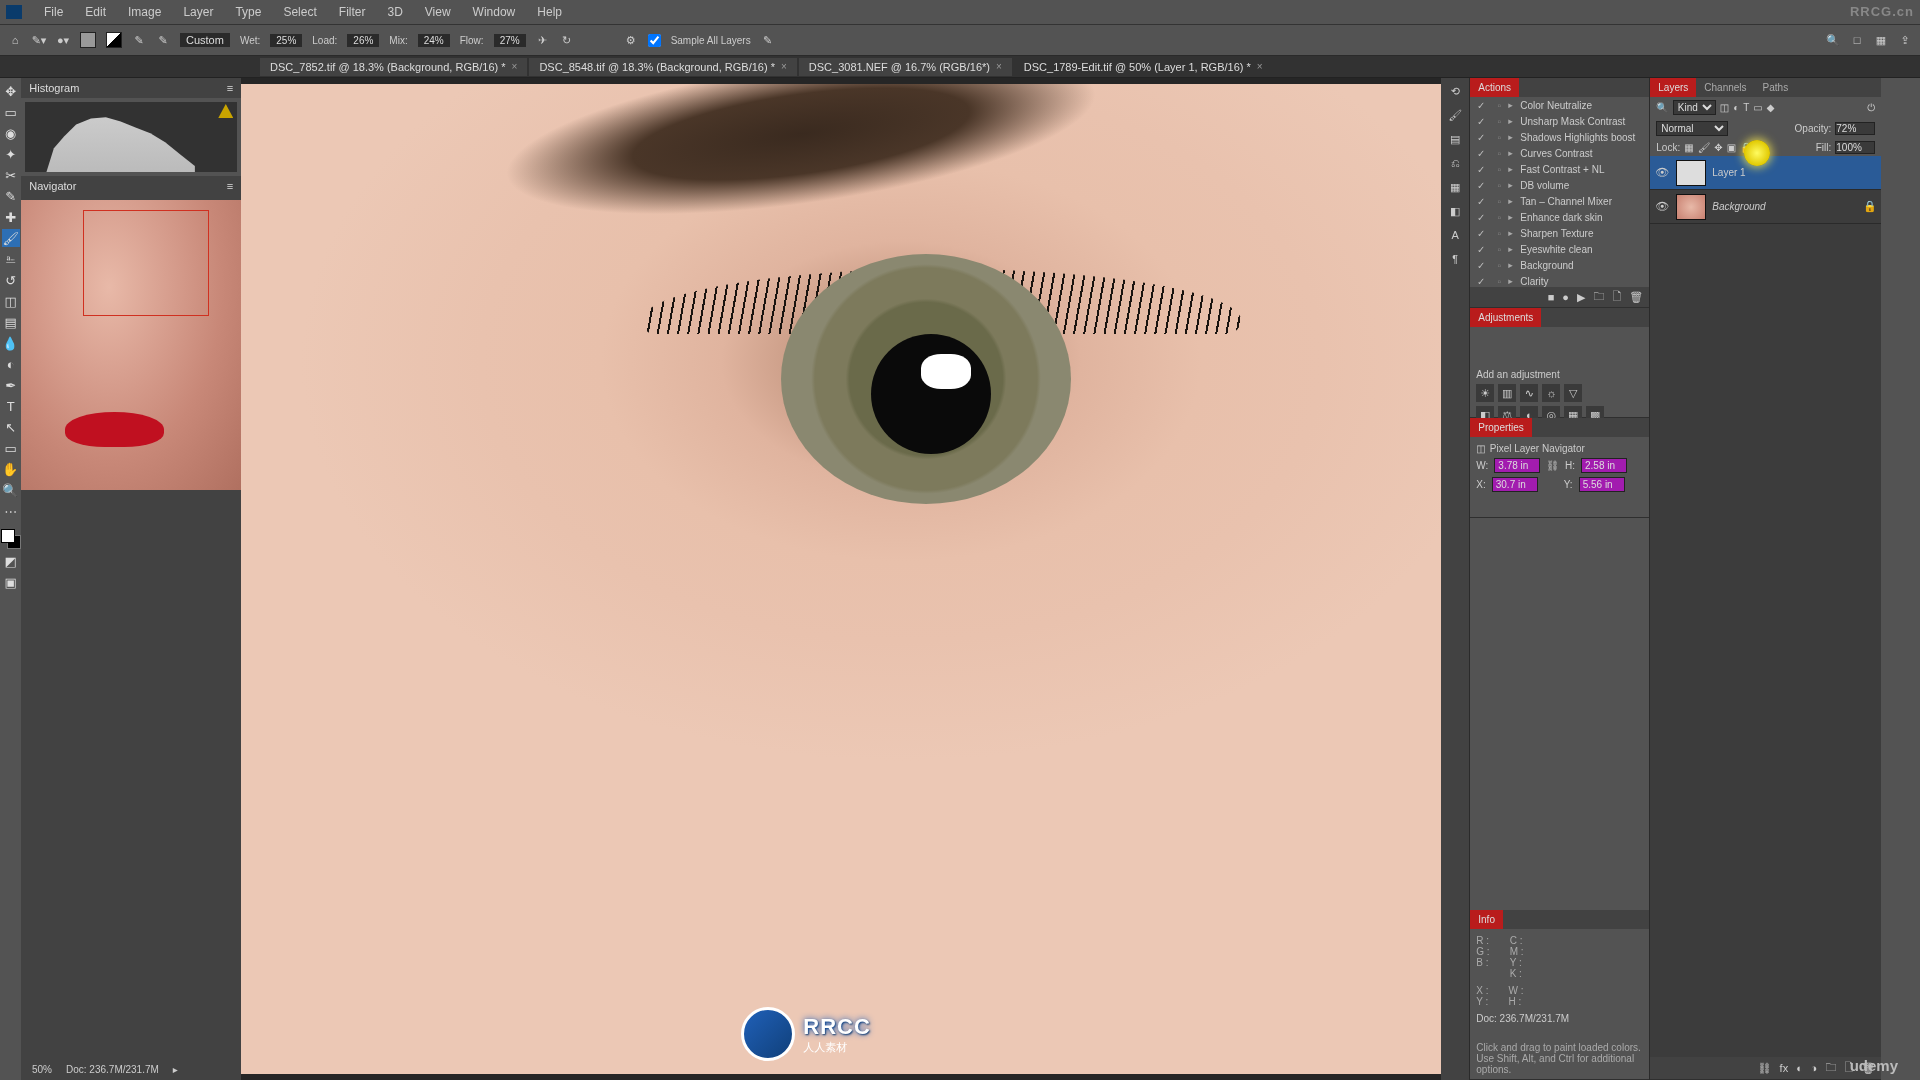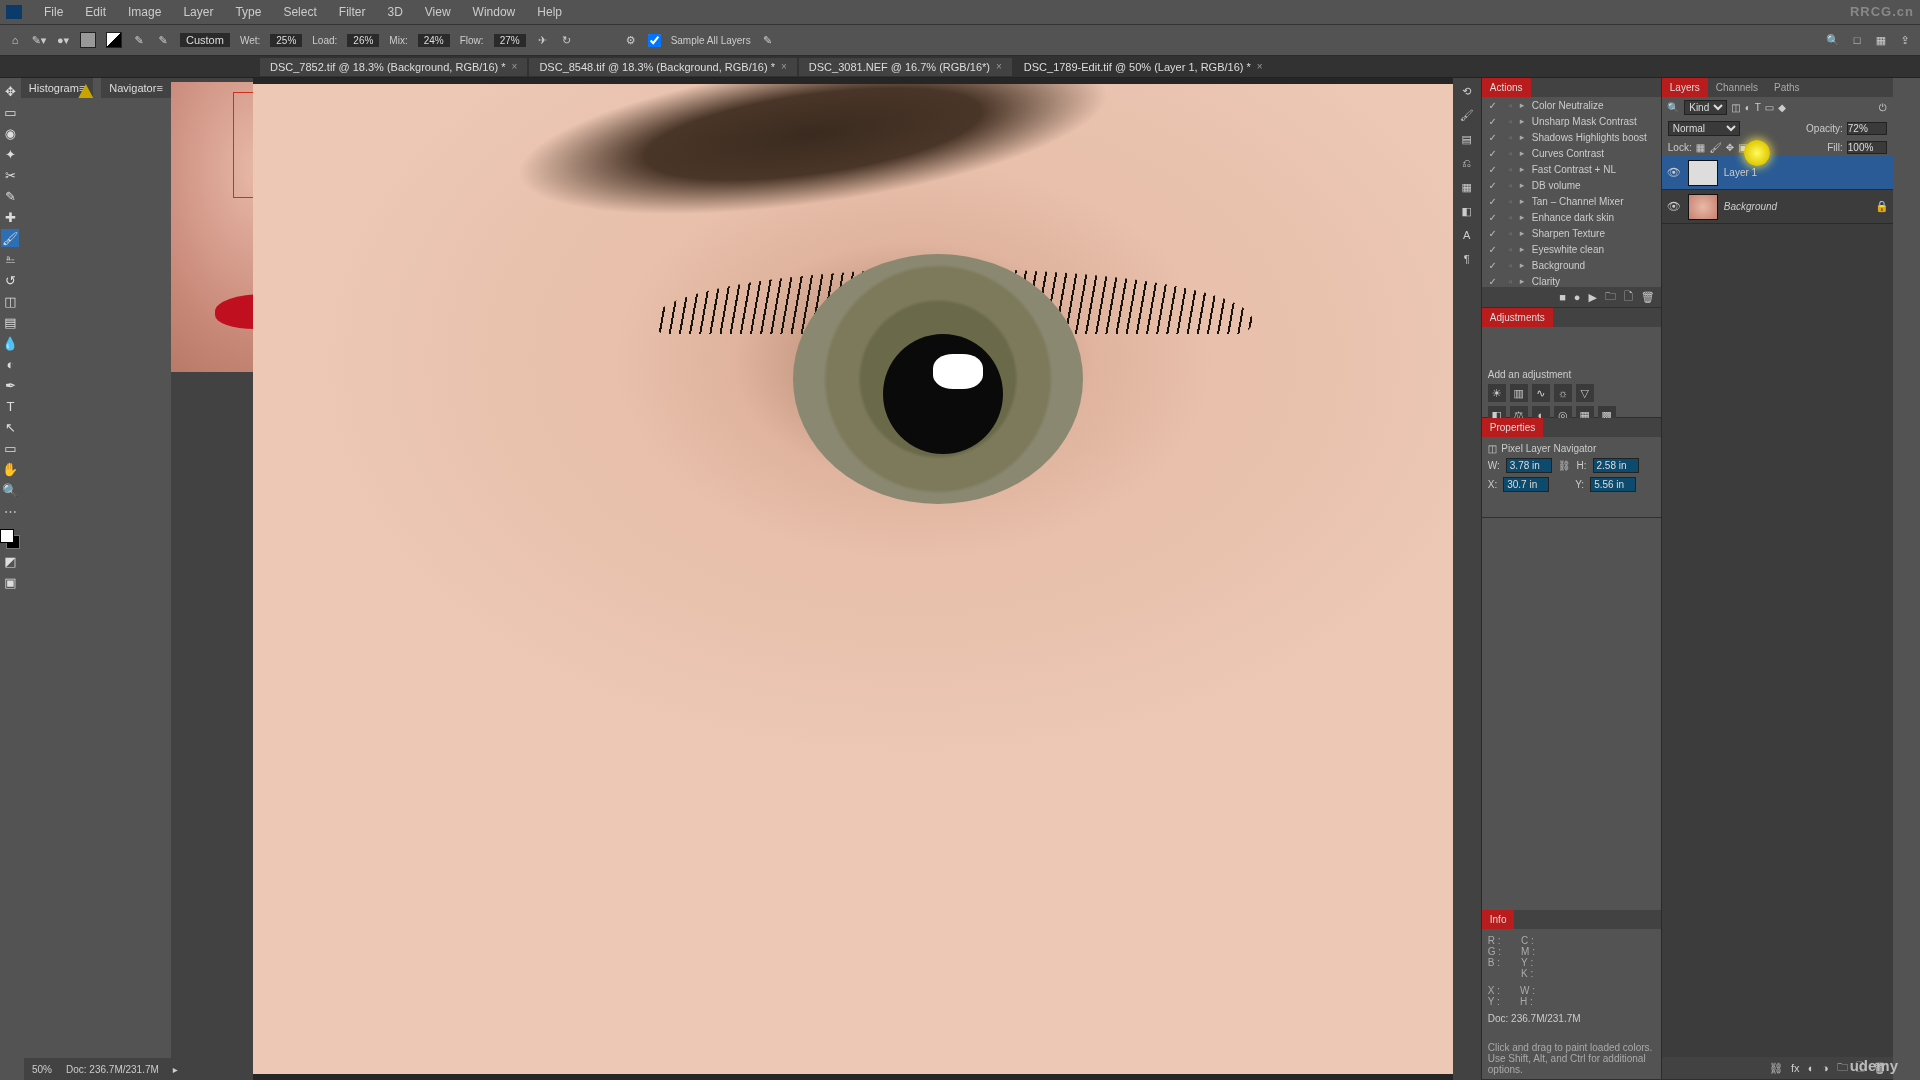--- a/index.html
+++ b/index.html
@@ -17,21 +17,21 @@
 .tabstrip .tab { padding: 3px 10px; background: #424242; margin-right: 2px; color: #ddd; display: flex; align-items: center; gap: 6px; }
 .tabstrip .tab.active { background: #323232; }
 .tabstrip .close { font-size: 10px; color: #999; }
 .main { position: absolute; top: 78px; left: 0; right: 0; bottom: 0; display: flex; }
 .toolbar { width: 24px; background: #535353; display: flex; flex-direction: column; align-items: center; padding: 4px 0; gap: 3px; }
 .tool { width: 18px; height: 18px; display: flex; align-items: center; justify-content: center; color: #ddd; font-size: 13px; position: relative; }
 .tool.active { background: #2d6fb5; }
 .swatches { width: 20px; height: 20px; position: relative; margin-top: 6px; }
 .swatches .fg { width: 14px; height: 14px; background: #fff; border: 1px solid #000; position: absolute; top: 0; left: 0; }
 .swatches .bg { width: 14px; height: 14px; background: #000; border: 1px solid #777; position: absolute; bottom: 0; right: 0; }
-.leftdock { width: 232px; background: #535353; display: flex; flex-direction: row; }
+.leftdock { width: 232px; background: #535353; display: flex; flex-direction: column; }
 .panel-header { height: 20px; background: #424242; display: flex; align-items: center; padding: 0 8px; font-size: 11px; color: #ddd; justify-content: space-between; }
 .histogram { height: 70px; background: #323232; position: relative; margin: 4px; }
 .histo-shape { position: absolute; bottom: 0; left: 10%; width: 70%; height: 85%; background: linear-gradient(to top, #bbb, #ccc); clip-path: polygon(0 100%, 5% 60%, 12% 40%, 20% 20%, 30% 10%, 40% 8%, 50% 15%, 60% 25%, 70% 35%, 80% 50%, 90% 70%, 100% 90%, 100% 100%); }
 .histo-warn { position: absolute; top: 2px; right: 4px; width: 15px; height: 14px; background: #c9a400; clip-path: polygon(50% 0, 100% 100%, 0 100%); }
 .navigator { flex: 1; background: #424242; }
 .nav-thumb { width: 220px; height: 290px; margin: 4px auto; background: radial-gradient(ellipse at 40% 30%, #e8b9a8 0%, #d8a090 30%, #c88878 60%, #b07060 100%); position: relative; }
 .nav-lips { position: absolute; bottom: 15%; left: 20%; width: 45%; height: 12%; background: #c01020; border-radius: 50% 50% 40% 40%; }
 .nav-box { position: absolute; top: 10px; left: 62px; width: 126px; height: 106px; border: 1px solid #d03020; }
 .nav-foot { height: 22px; display: flex; align-items: center; justify-content: space-between; padding: 0 8px; background: #424242; }
 .canvas-holder { flex: 1; background: #262626; position: relative; display: flex; align-items: center; justify-content: center; }
@@ -59,21 +59,21 @@
 .action-row .chk { width: 18px; text-align: center; color: #bbb; }
 .action-row .dlg { width: 18px; text-align: center; color: #888; }
 .action-row .tw { width: 12px; color: #aaa; font-size: 9px; }
 .action-row .lbl { flex: 1; white-space: nowrap; overflow: hidden; }
 .actions-foot { height: 20px; display: flex; justify-content: flex-end; align-items: center; gap: 8px; padding: 0 6px; background: #424242; font-size: 11px; }
 .adjust-body { padding: 6px; font-size: 10px; margin-top: 36px; }
 .adj-icons { display: flex; gap: 4px; margin-top: 4px; }
 .adj-icons span { width: 18px; height: 18px; background: #3a3a3a; display: inline-flex; align-items: center; justify-content: center; font-size: 11px; }
 .prop-body { padding: 6px; font-size: 10px; }
 .prop-row { display: flex; gap: 6px; margin: 4px 0; align-items: center; }
-.prop-row input { width: 46px; background: #0c4a6e; border: 1px solid #222; color: #ddd; font-size: 10px; padding: 1px 3px; }
+.prop-row input { width: 46px; background: #a21caf; border: 1px solid #222; color: #ddd; font-size: 10px; padding: 1px 3px; }
 .info-body { padding: 6px; font-size: 10px; }
 .layers-body { flex: 1; background: #3c3c3c; }
 .lay-opts { display: flex; align-items: center; gap: 4px; padding: 3px 6px; font-size: 10px; background: #535353; }
 .lay-opts select, .lay-opts input { background: #3a3a3a; border: 1px solid #222; color: #ddd; font-size: 10px; }
 .lay-lock { display: flex; align-items: center; gap: 4px; padding: 2px 6px; font-size: 10px; background: #535353; }
 .layer-row { display: flex; align-items: center; height: 34px; border-bottom: 1px solid #2a2a2a; padding: 0 4px; gap: 6px; background: #3c3c3c; }
 .layer-row.sel { background: #2a5b97; }
 .layer-row .eye { width: 16px; text-align: center; }
 .layer-row .thumb { width: 30px; height: 26px; background: #ddd; border: 1px solid #111; }
 .layer-row .thumb.skin { background: radial-gradient(circle, #e8b9a8, #c88070); }
@@ -218,20 +218,27 @@
     </div>
   </div>
 
   <div class="canvas-holder">
     <div class="canvas-inner">
       <div class="brow"></div>
       <div class="lashes-top"></div>
       <div class="eye-iris"></div>
       <div class="eye-pupil"></div>
       <div class="eye-hl"></div>
+      <div class="watermark">
+        <div class="wm-badge"></div>
+        <div>
+          <div class="wm-text">RRCC</div>
+          <div class="wm-sub">人人素材</div>
+        </div>
+      </div>
     </div>
   </div>
 
   <div class="rightdock">
     <div class="icon-strip">
       <span class="sm-icon">⟲</span>
       <span class="sm-icon">🖌</span>
       <span class="sm-icon">▤</span>
       <span class="sm-icon">⎌</span>
       <span class="sm-icon">▦</span>

